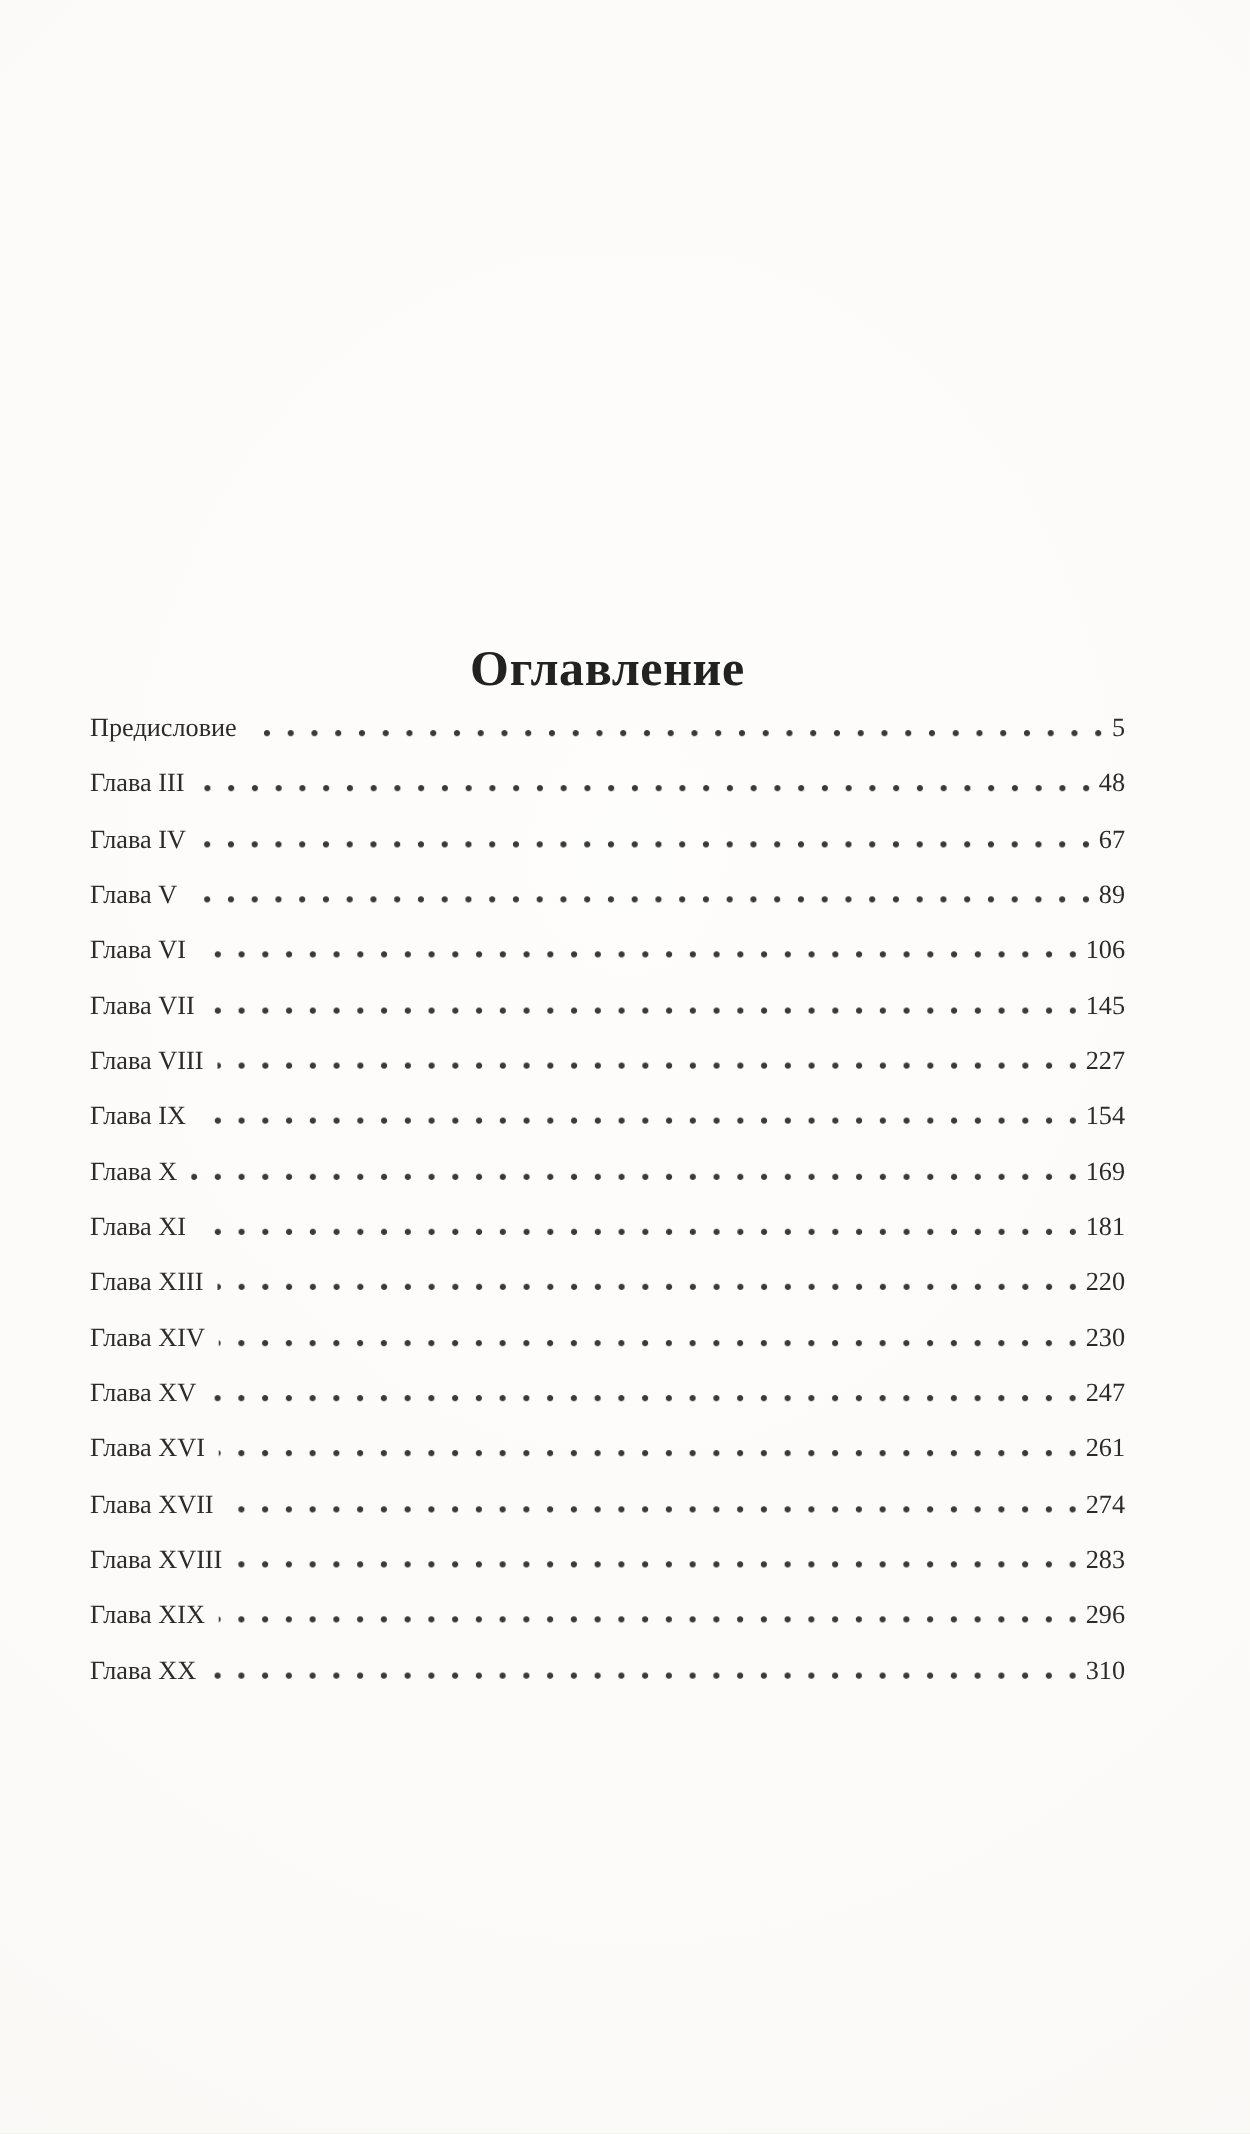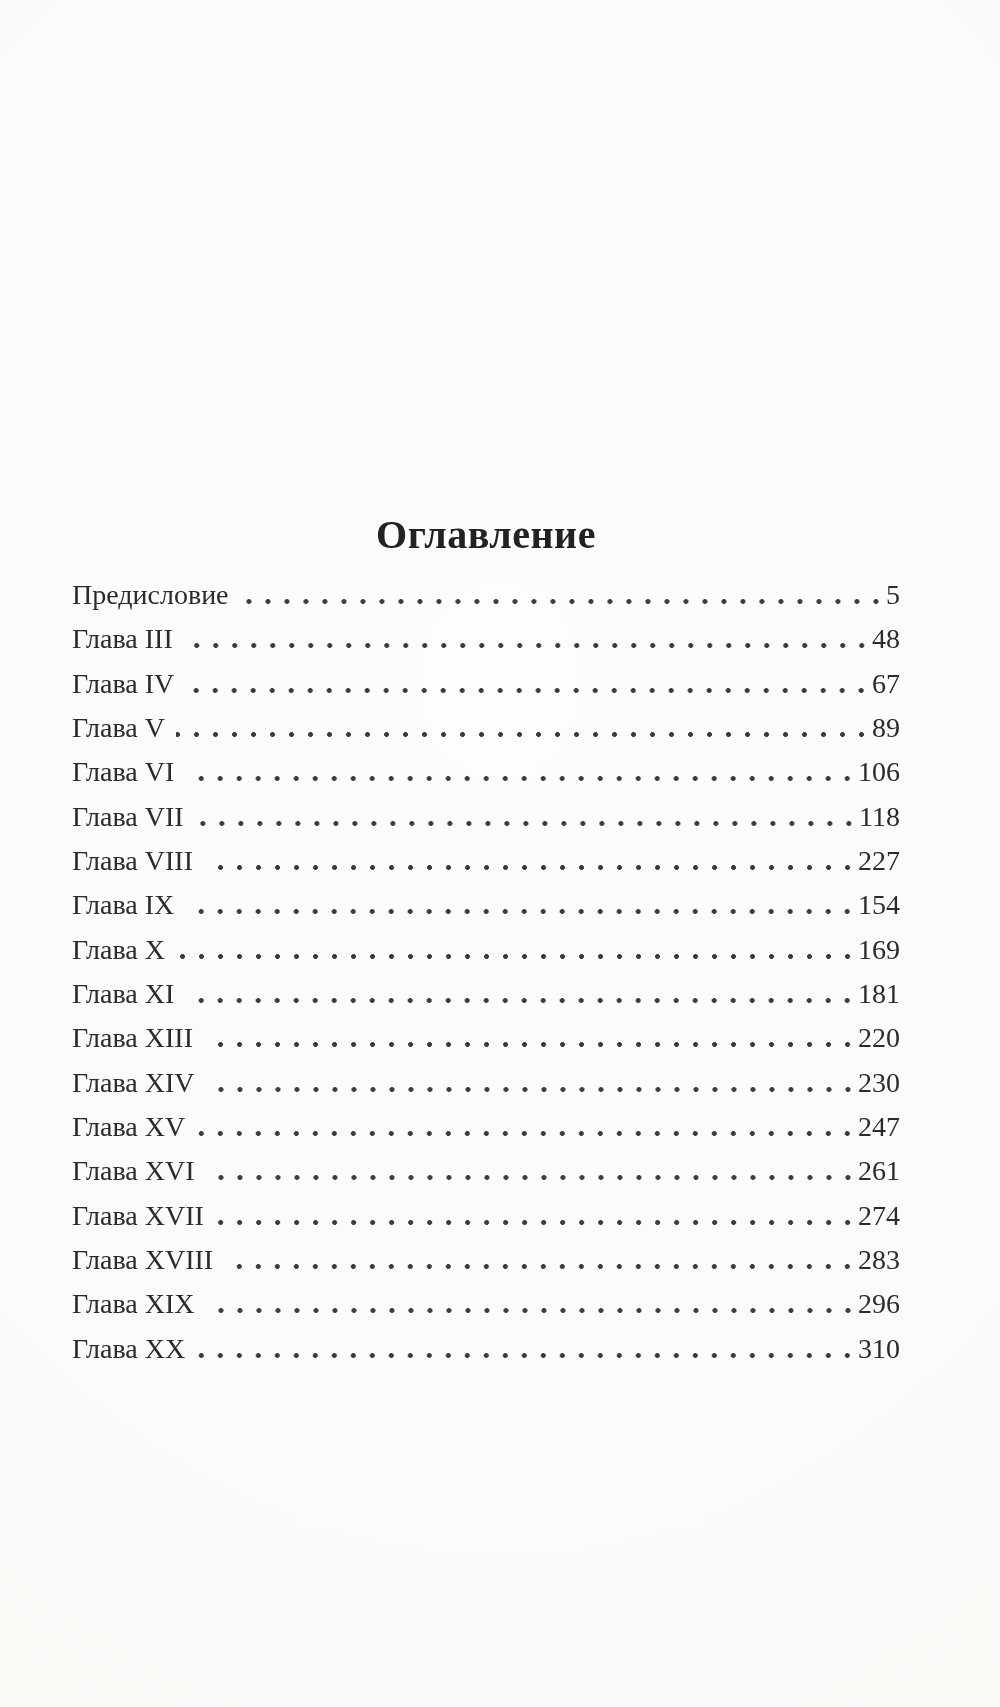--- a/index.html
+++ b/index.html
@@ -27,29 +27,29 @@
     width: 828px;
     top: 514px;
   }
   .toc-title {
     font-size: 40px;
     font-weight: bold;
     line-height: 42px;
     text-align: center;
     letter-spacing: 0.5px;
     color: #222;
-    margin-bottom: 17px;
+    margin-bottom: 4px;
   }
   .toc-list { width: 100%; }
   .toc-row {
     display: flex;
     align-items: baseline;
     height: 44.33px;
     line-height: 44.33px;
-    font-size: 28px;
+    font-size: 21px;
     white-space: nowrap;
   }
   .toc-label { flex: 0 0 auto; color: var(--ink); }
   .leader {
     flex: 1 1 auto;
     min-width: 24px;
     height: 5px;
     margin-left: 11px;
     margin-right: 1px;
     background-image: radial-gradient(circle at 50% 50%, var(--ink-soft) 2.1px, rgba(0,0,0,0) 2.8px);
@@ -88,21 +88,21 @@
         <span class="toc-page">89</span>
       </div>
       <div class="toc-row">
         <span class="toc-label">Глава VI</span>
         <span class="leader"></span>
         <span class="toc-page">106</span>
       </div>
       <div class="toc-row">
         <span class="toc-label">Глава VII</span>
         <span class="leader"></span>
-        <span class="toc-page">118</span>
+        <span class="toc-page">145</span>
       </div>
       <div class="toc-row">
         <span class="toc-label">Глава VIII</span>
         <span class="leader"></span>
         <span class="toc-page">227</span>
       </div>
       <div class="toc-row">
         <span class="toc-label">Глава IX</span>
         <span class="leader"></span>
         <span class="toc-page">154</span>

